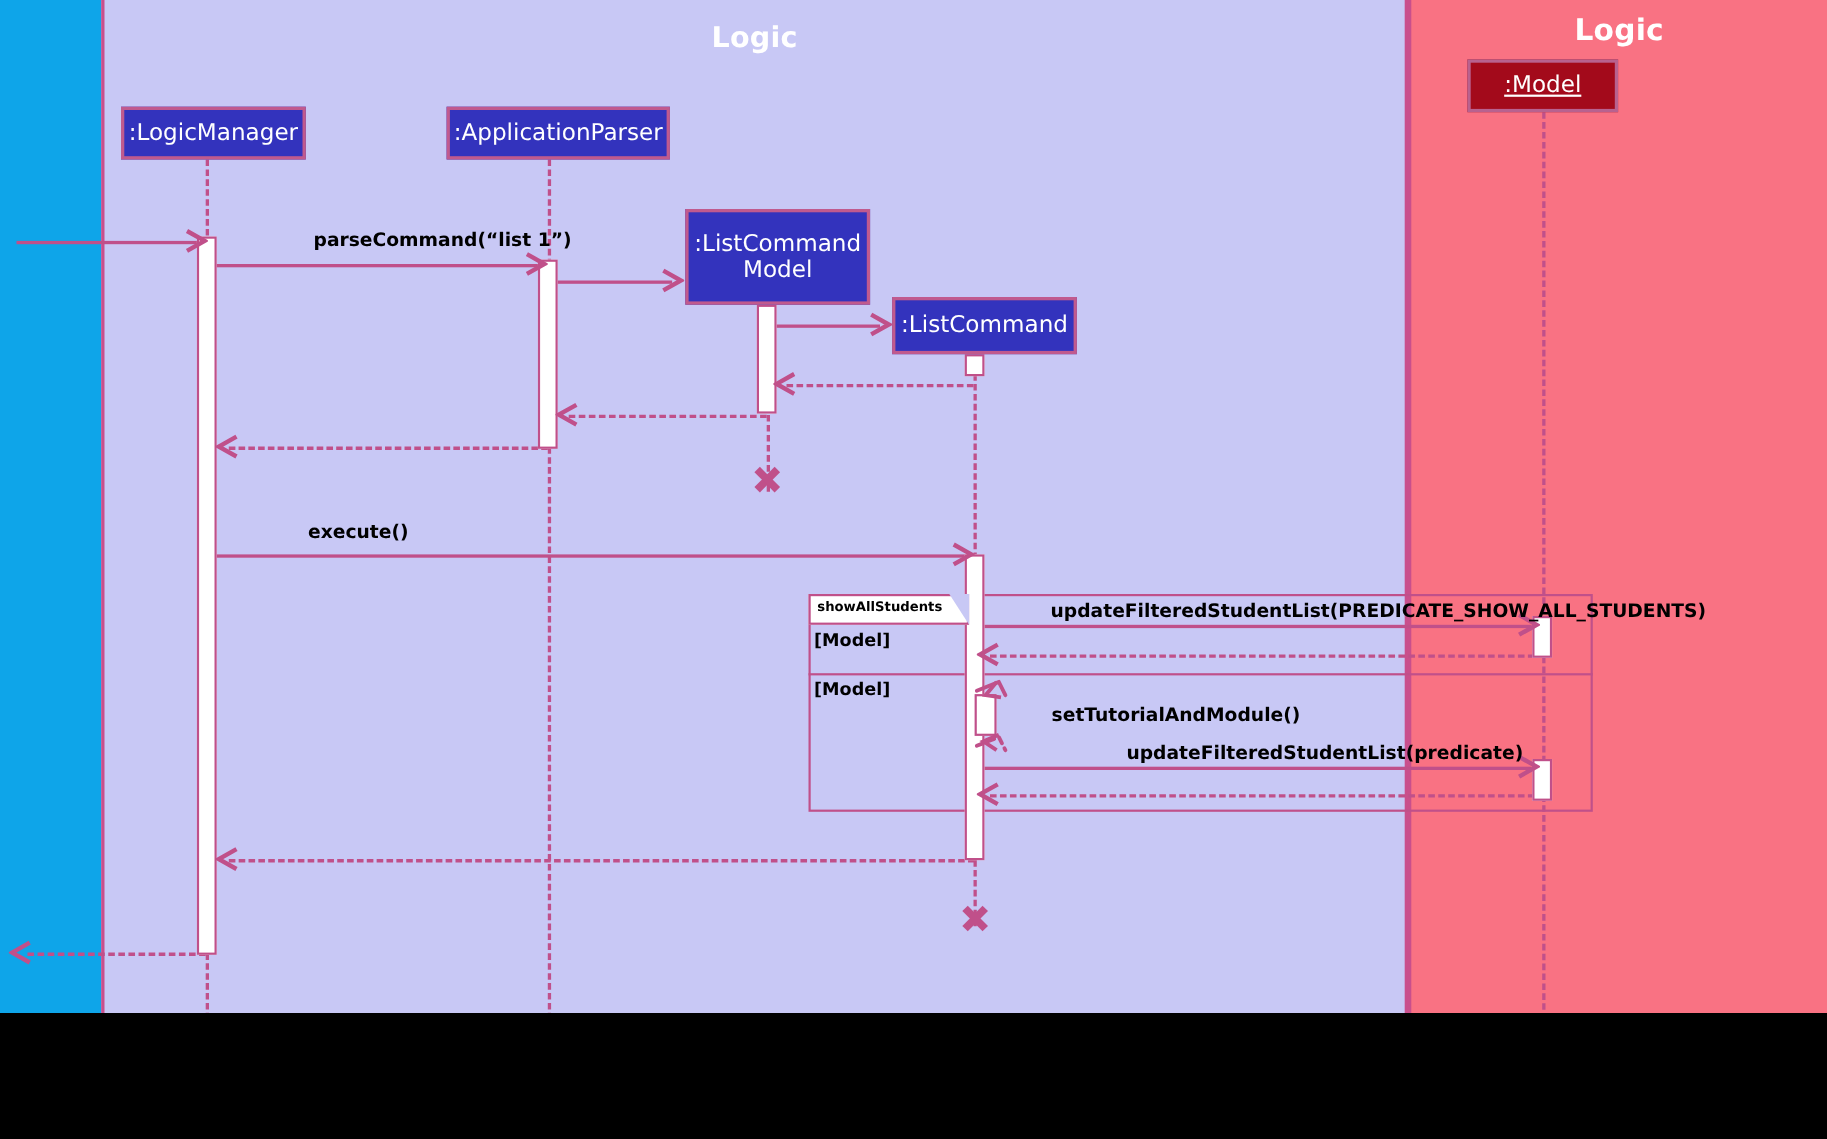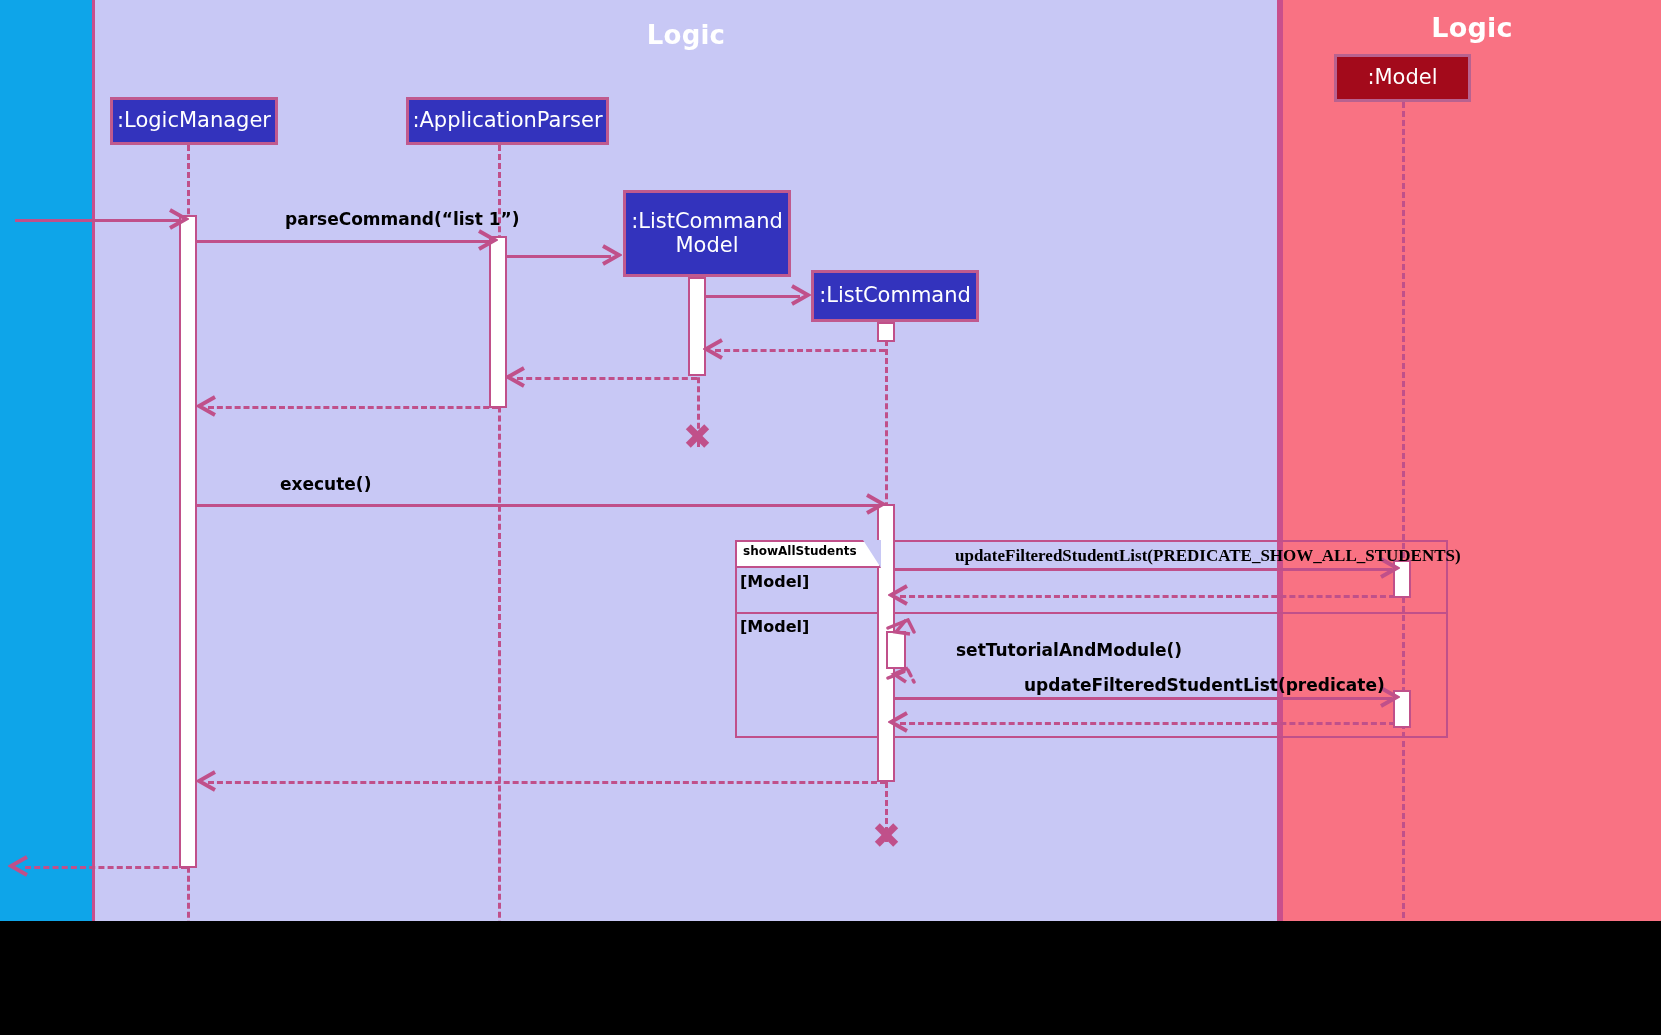--- a/index.html
+++ b/index.html
@@ -56,20 +56,21 @@
     align-items: center;
     justify-content: center;
     font-size: 21px;
     line-height: 1.12;
     text-align: center;
     z-index: 6;
   }
   .pbox-model {
     background: #a30a1b;
     border: 3px solid #b8628f;
+    text-decoration: underline;
   }
 
   
   .lifeline {
     position: absolute;
     width: 0;
     border-left: 3px dashed #c0508a;
     z-index: 1;
   }
 
@@ -268,21 +269,21 @@
   <div class="msg" style="left:196px; top:504px; width:682px;"></div>
   <svg class="arrowhead" style="left:860px; top:491px; width:26px; height:26px;" viewBox="0 0 26 26">
     <polyline points="7,4 23,13 7,22" fill="none" stroke="#c0508a" stroke-width="4"></polyline>
   </svg>
   <div class="mlabel" style="left:236px; top:474px;">execute()</div>
 
   <div class="msg" style="left:894px; top:568px; width:498px;"></div>
   <svg class="arrowhead" style="left:1374px; top:555px; width:26px; height:26px;" viewBox="0 0 26 26">
     <polyline points="7,4 23,13 7,22" fill="none" stroke="#c0508a" stroke-width="4"></polyline>
   </svg>
-  <div class="mlabel" style="left:911px; top:546px;font-family:Liberation Serif, serif;">updateFilteredStudentList(PREDICATE_SHOW_ALL_STUDENTS)</div>
+  <div class="mlabel" style="left:911px; top:546px;">updateFilteredStudentList(PREDICATE_SHOW_ALL_STUDENTS)</div>
 
   <div class="msg ret" style="left:900px; top:595px; width:495px;"></div>
   <svg class="arrowhead" style="left:888px; top:582px; width:26px; height:26px;" viewBox="0 0 26 26">
     <polyline points="19,4 3,13 19,22" fill="none" stroke="#c0508a" stroke-width="4"></polyline>
   </svg>
 
   <svg class="selfloop" style="left:886px; top:618px; width:46px; height:70px;" viewBox="0 0 46 70">
     <path d="M2,10 L22,2 L28,14" fill="none" stroke="#c0508a" stroke-width="3.5" stroke-linecap="round"></path>
     <polyline points="20,2 10,14 24,16" fill="none" stroke="#c0508a" stroke-width="3.5"></polyline>
     <path d="M2,60 L22,52 L28,64" fill="none" stroke="#c0508a" stroke-width="3.5" stroke-dasharray="6,5" stroke-linecap="round"></path>

